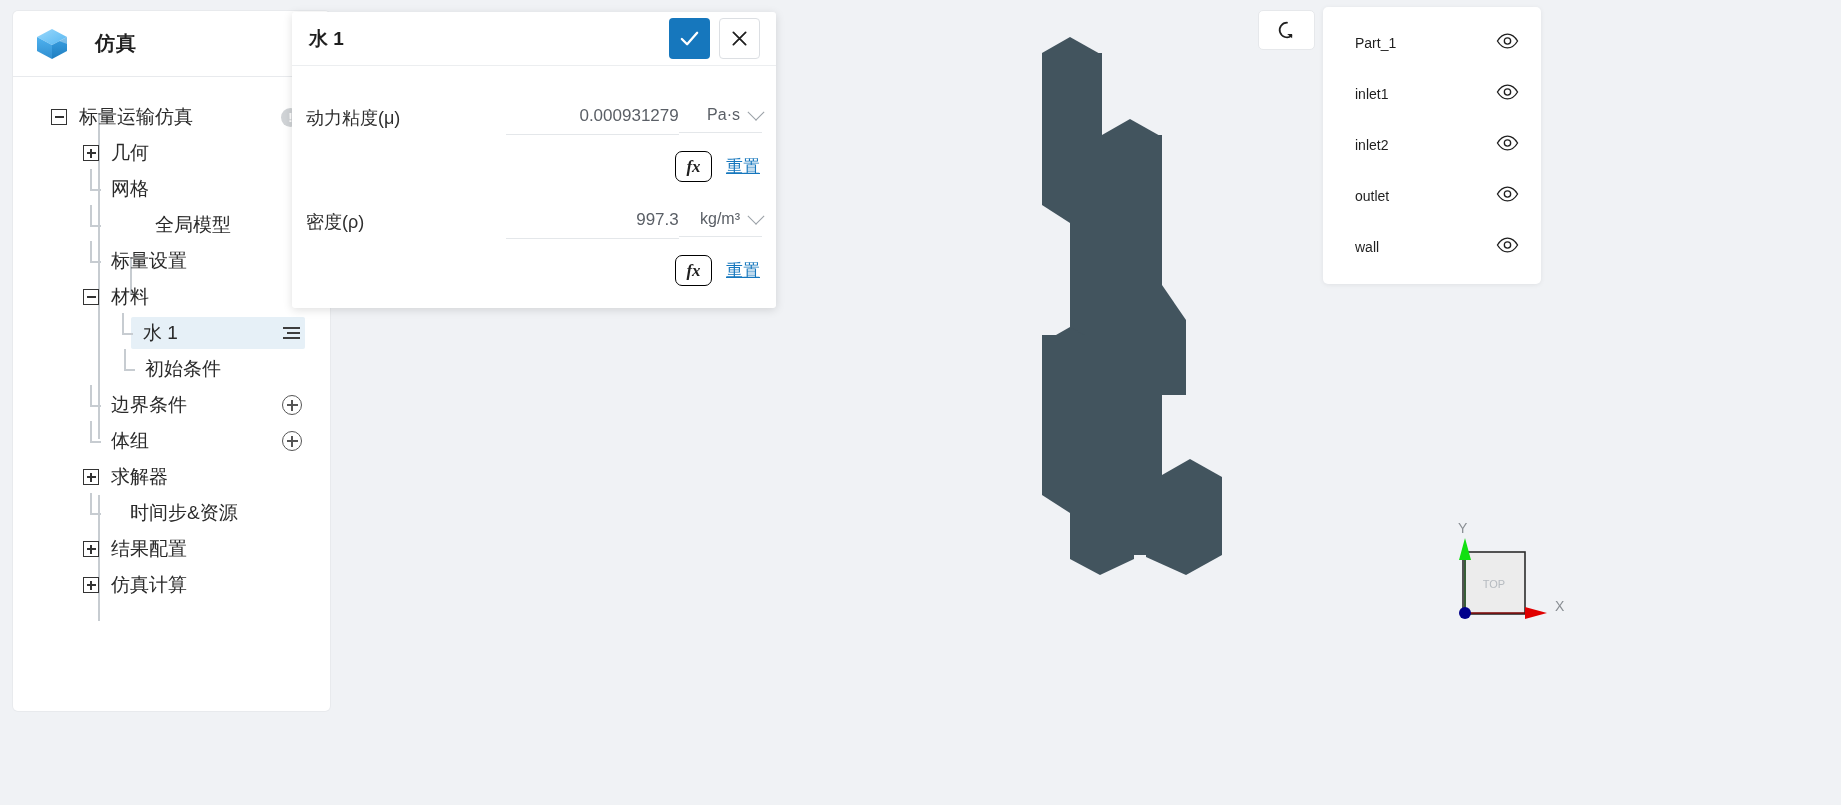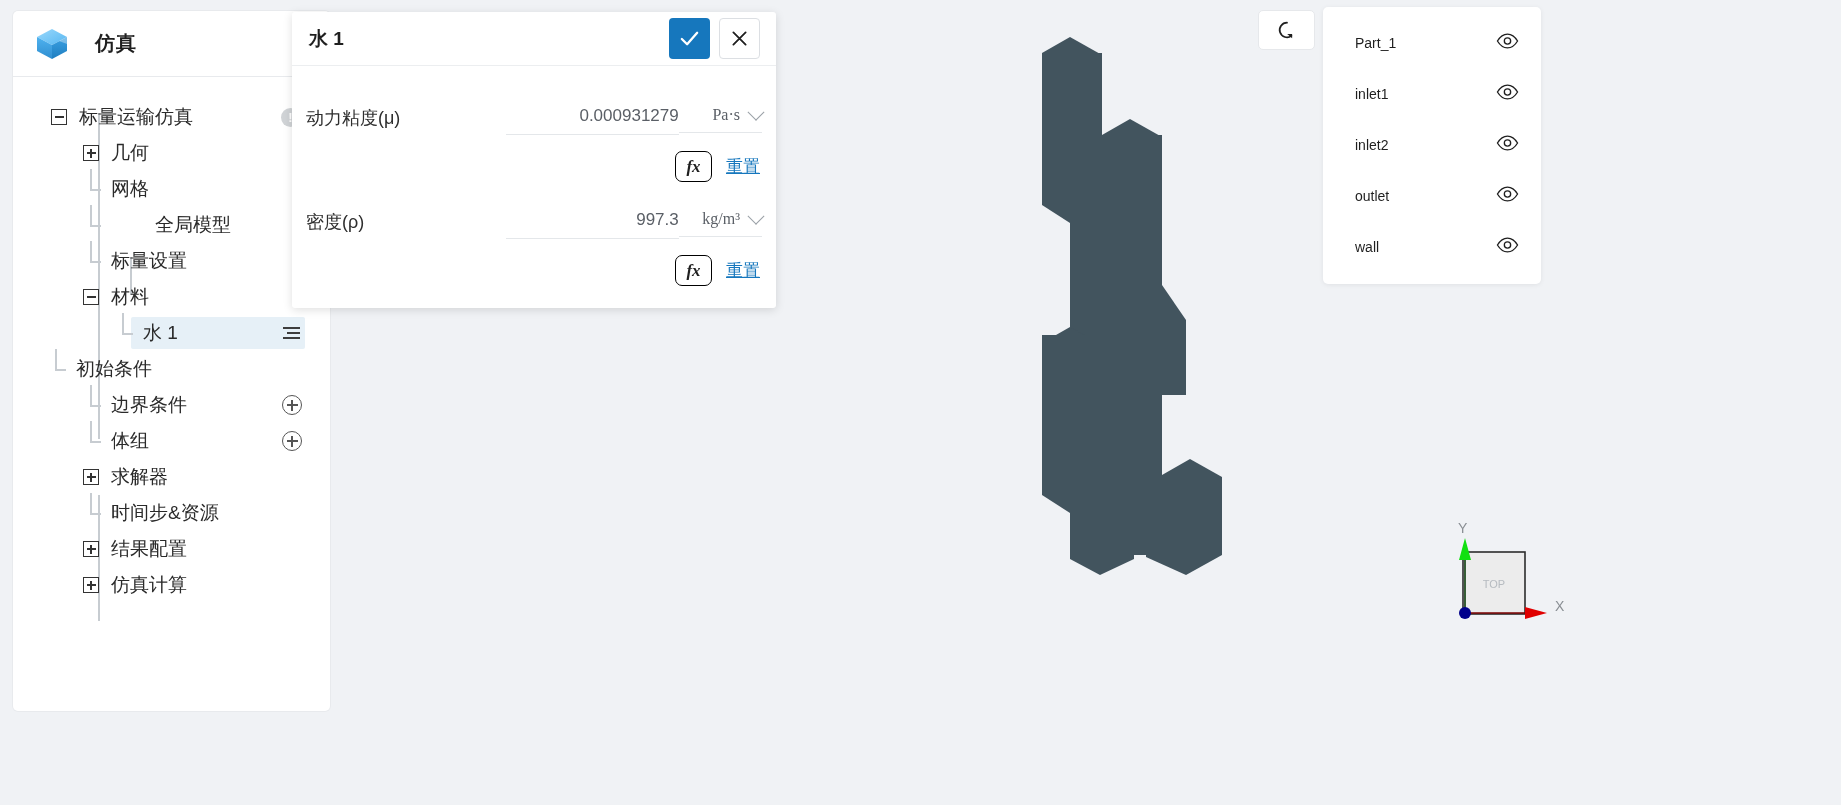--- a/index.html
+++ b/index.html
@@ -261,21 +261,20 @@
     width: 87px;
     border-bottom: 1px solid #e4e7ea;
     padding: 10px 0 8px 0;
     display: flex;
     align-items: center;
     justify-content: flex-end;
     font-size: 16px;
     color: #5a5f66;
     gap: 10px;
     cursor: pointer;
-    font-family: Liberation Serif, serif;
   }
   .unit.type-unit { width: 87px; }
   .chev {
     width: 12px; height: 12px;
     border-right: 1.6px solid #9aa0a6;
     border-bottom: 1.6px solid #9aa0a6;
     transform: rotate(45deg) translate(-2px,-2px);
     flex: 0 0 auto;
   }
   .fx-row {
@@ -453,21 +452,21 @@
               <span class="elbow"></span>
               <span class="tree-label">水 1</span>
             </div>
             <span class="row-menu">
               <i></i>
               <i></i>
               <i></i>
             </span>
           </div>
           <div class="tree-row">
-            <div class="sel-content" style="padding-left: 35px; font-family: Liberation Serif, serif;">
+            <div class="sel-content" style="padding-left: 104px; font-family: Liberation Serif, serif;">
               <span class="elbow"></span>
               <span class="tree-label">初始条件</span>
             </div>
           </div>
           <div class="tree-row">
             <div class="sel-content" style="padding-left: 70px;">
               <span class="elbow"></span>
               <span class="tree-label">边界条件</span>
             </div>
             <span class="row-plus"></span>
@@ -479,21 +478,21 @@
             </div>
             <span class="row-plus"></span>
           </div>
           <div class="tree-row">
             <div class="sel-content" style="padding-left: 70px;">
               <span class="pm plus"></span>
               <span class="tree-label">求解器</span>
             </div>
           </div>
           <div class="tree-row">
-            <div class="sel-content" style="padding-left: 70px;">
+            <div class="sel-content" style="padding-left: 70px; gap: 19px;">
               <span class="elbow"></span>
               <span class="tree-label">时间步&amp;资源</span>
             </div>
           </div>
           <div class="tree-row">
             <div class="sel-content" style="padding-left: 70px;">
               <span class="pm plus"></span>
               <span class="tree-label">结果配置</span>
             </div>
           </div>

